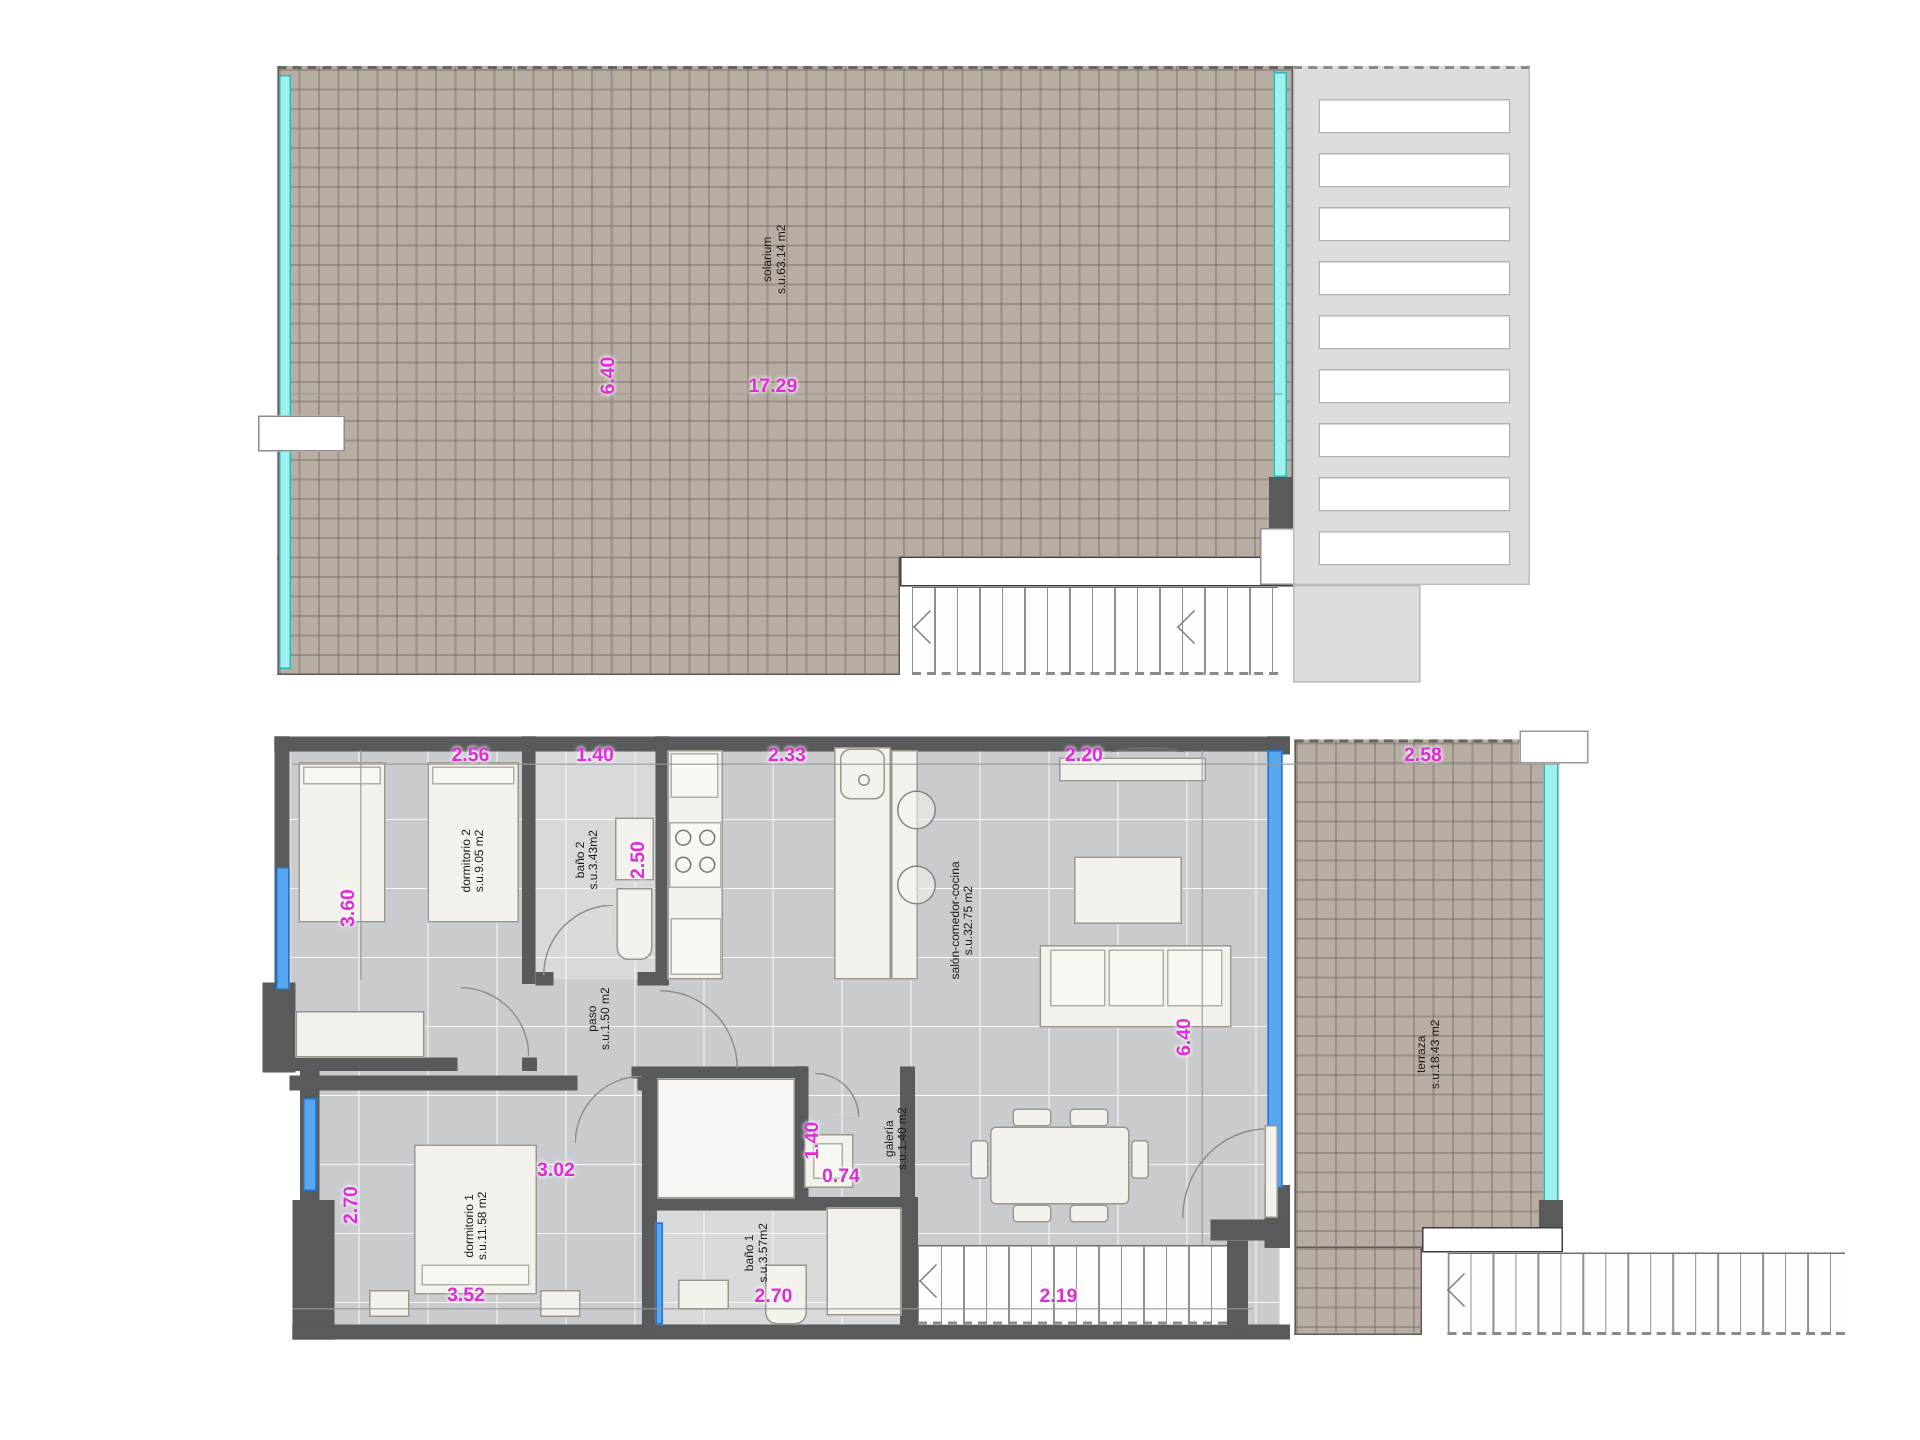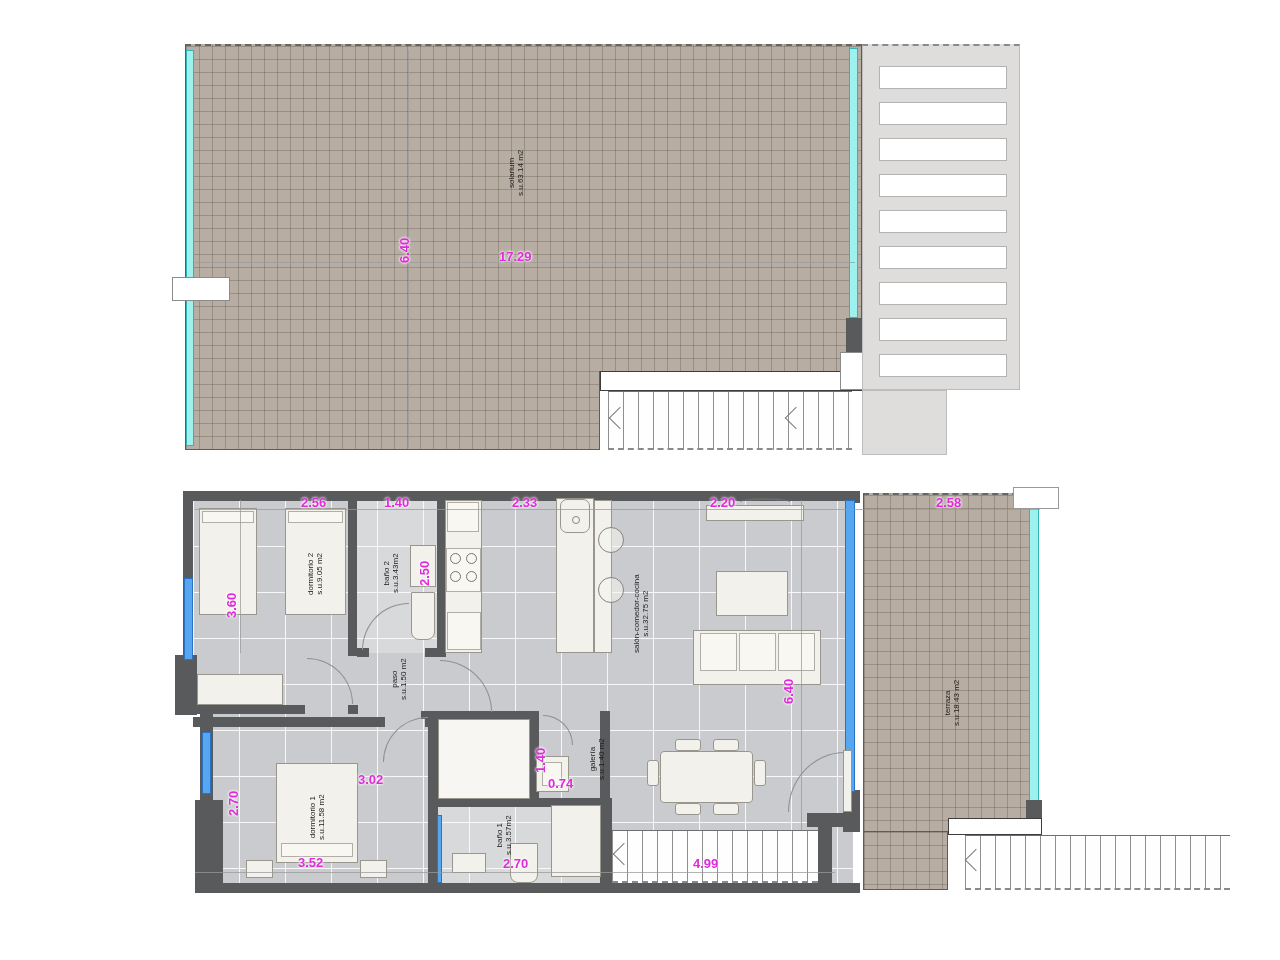--- a/index.html
+++ b/index.html
@@ -250,15 +250,15 @@
   <div class="dim" style="left:936px; top:495px;">2.58</div>
   <div class="dim vrot" style="left:224px; top:618px;">3.60</div>
   <div class="dim vrot" style="left:417px; top:586px;">2.50</div>
   <div class="dim" style="left:358px; top:752px;margin-top:20px;">3.02</div>
   <div class="dim vrot" style="left:781px; top:704px;">6.40</div>
   <div class="dim vrot" style="left:226px; top:816px;">2.70</div>
   <div class="dim vrot" style="left:533px; top:773px;">1.40</div>
   <div class="dim" style="left:548px; top:776px;">0.74</div>
   <div class="dim" style="left:298px; top:855px;">3.52</div>
   <div class="dim" style="left:503px; top:856px;">2.70</div>
-  <div class="dim" style="left:693px; top:856px;">4.99</div>
+  <div class="dim" style="left:693px; top:856px;">2.19</div>
 
 </div>
 
 </body></html>

